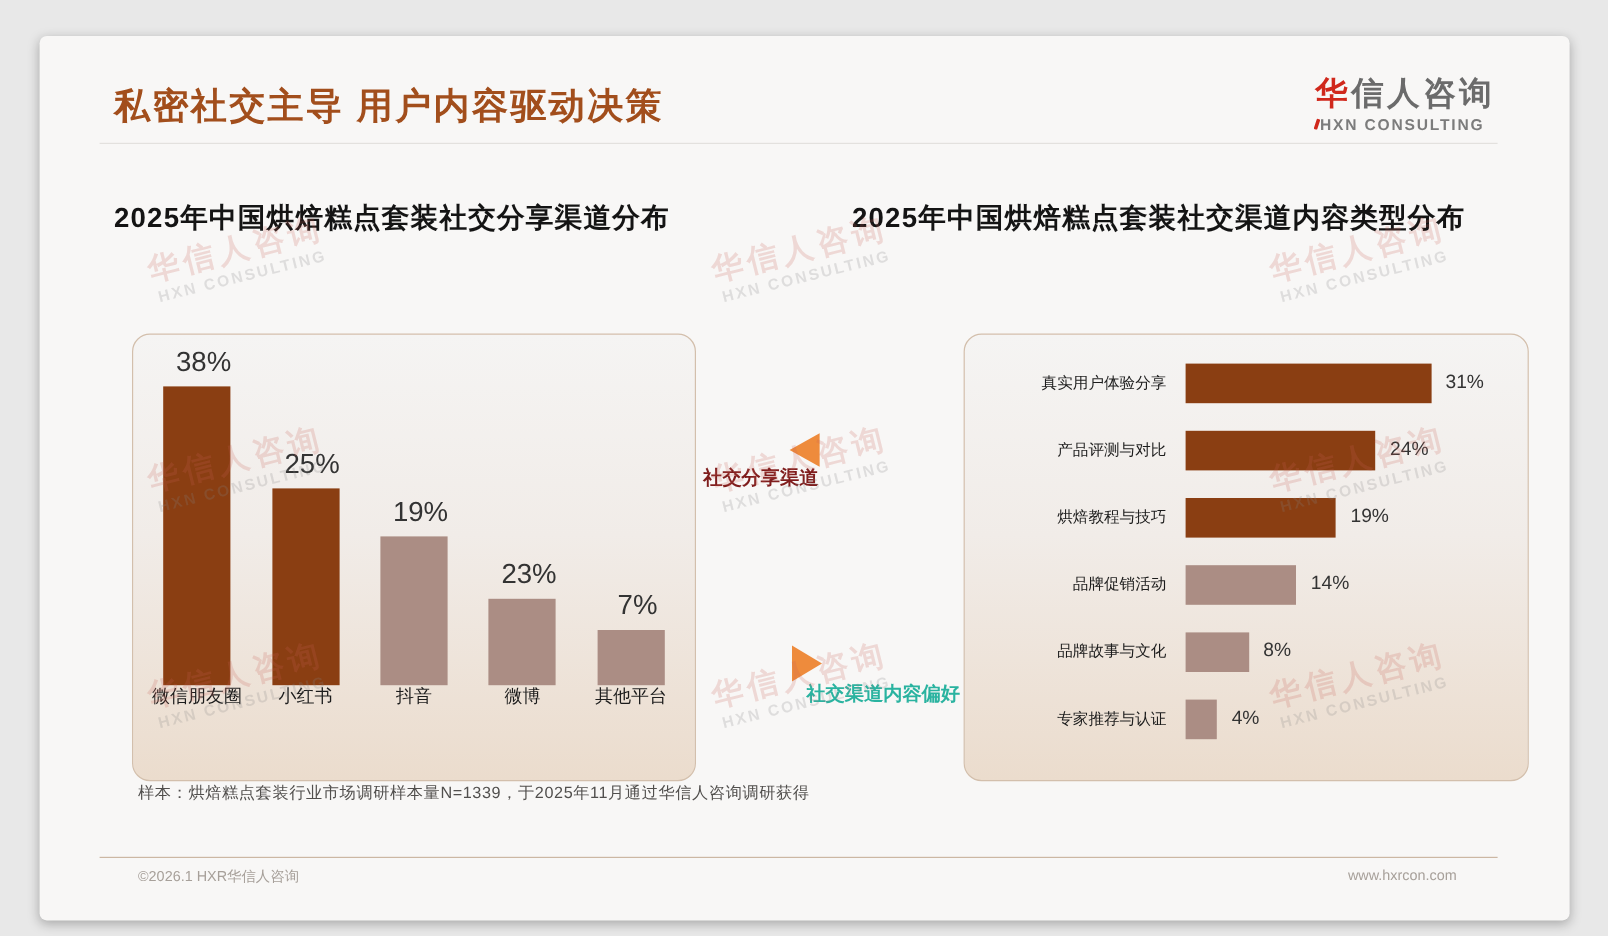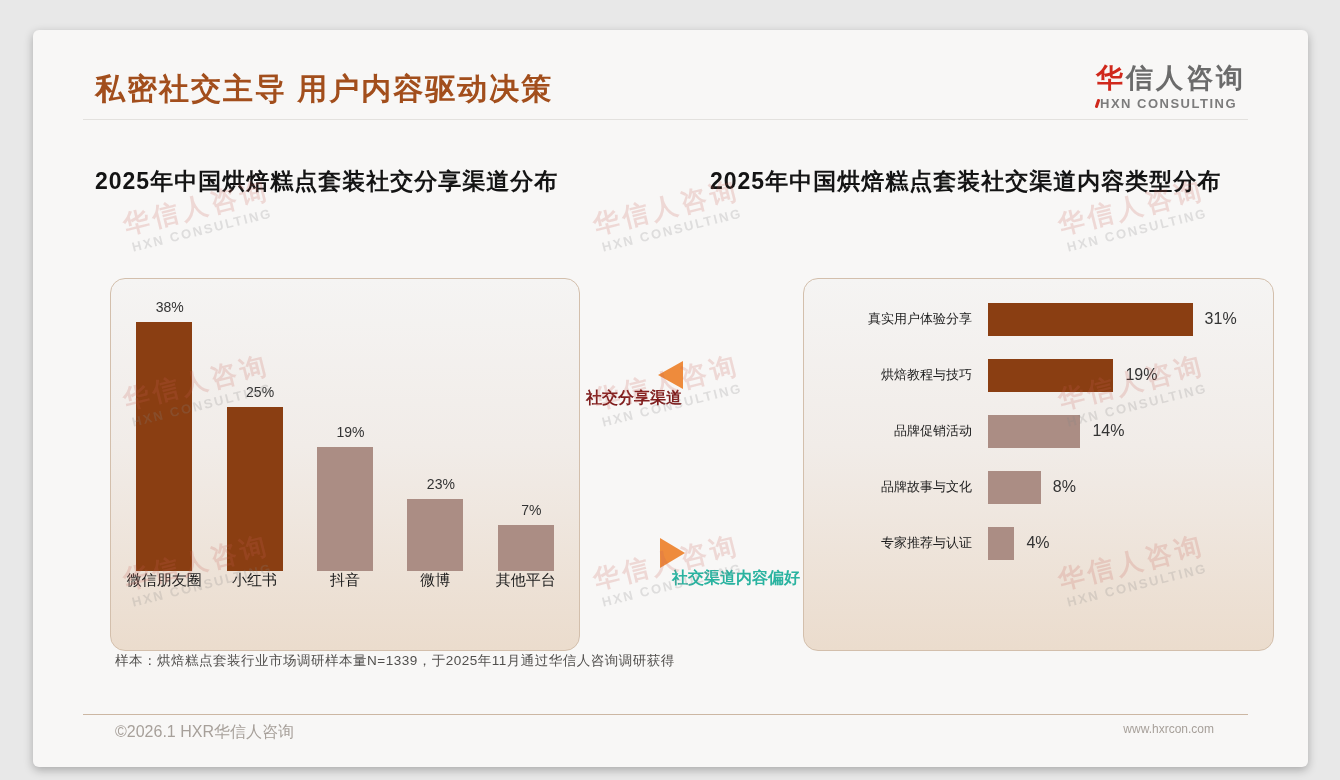--- a/index.html
+++ b/index.html
@@ -36,40 +36,40 @@
     border:1px solid #d3bfac;border-radius:15px;
     background:linear-gradient(180deg,#f5f4f3 0%,#f1ece8 45%,#ebdccd 100%);
     z-index:1;
   }
   .panel.left{left:77px;}
   .panel.right{left:770px;width:469px;}
   
   .lchart{display:flex;justify-content:space-around;align-items:flex-start;padding:0 8px;height:100%;}
   .lcol{width:88px;display:flex;flex-direction:column;align-items:center;}
   .lstack{height:292px;display:flex;flex-direction:column;justify-content:flex-end;align-items:center;}
-  .lval{font-size:14px;color:#333;margin-bottom:7px;margin-left:11px;}
+  .lval{font-size:23px;color:#333;margin-bottom:7px;margin-left:11px;}
   .lbar{width:56px;}
   .lcat{margin-top:0;font-size:15px;color:#1c1c1c;white-space:nowrap;}
   
   .rchart{padding:12px 0 0 10px;}
   .rrow{height:56px;display:flex;align-items:center;}
   .rlab{width:158px;text-align:right;font-size:13px;color:#1c1c1c;margin-right:16px;white-space:nowrap;}
   .rbar{height:33px;}
   .rval{font-size:16px;color:#333;margin-left:12px;}
   
   .tri{position:absolute;width:0;height:0;z-index:3;}
   .tri-left{left:625px;top:331px;border-top:14px solid transparent;border-bottom:14px solid transparent;border-right:25px solid #ee8b3c;}
   .tri-right{left:627px;top:508px;border-top:15px solid transparent;border-bottom:15px solid transparent;border-left:25px solid #ee8b3c;}
   .tag{position:absolute;font-size:16px;font-weight:700;z-index:3;white-space:nowrap;}
   .tag1{left:553px;top:358px;color:#7f1d1d;}
   .tag2{left:639px;top:538px;color:#2ab3a0;}
   
   .sample-note{position:absolute;left:82px;top:622px;font-size:13.5px;color:#514f4d;letter-spacing:.5px;}
   .footer-divider{position:absolute;left:50px;right:60px;top:684px;border-top:1px solid #ccb7a3;}
-  .copyright{position:absolute;left:82px;top:692px;font-size:16px;color:#a7a09a;}
+  .copyright{position:absolute;left:82px;top:692px;font-size:12px;color:#a7a09a;}
   .website{position:absolute;right:94px;top:692px;font-size:12px;color:#a7a09a;}
   
   .wm{position:absolute;z-index:5;transform:rotate(-14deg);text-align:center;pointer-events:none;}
   .wm-cn{font-size:26px;font-weight:700;color:rgba(201,94,86,.20);letter-spacing:4px;}
   .wm-en{font-size:13px;font-weight:700;color:rgba(130,130,130,.22);letter-spacing:2px;margin-top:-2px;}
 </style>
 </head>
 <body>
 
 <div class="card">
@@ -127,20 +127,25 @@
   </div>
 
   <div class="panel right">
     <div class="rchart">
         <div class="rrow">
           <div class="rlab">真实用户体验分享</div>
           <div class="rbar" style="width: 204.6px; background: rgb(138, 62, 18);"></div>
           <div class="rval">31%</div>
         </div>
         <div class="rrow">
+          <div class="rlab">产品评测与对比</div>
+          <div class="rbar" style="width: 158.4px; background: rgb(138, 62, 18);"></div>
+          <div class="rval">24%</div>
+        </div>
+        <div class="rrow">
           <div class="rlab">烘焙教程与技巧</div>
           <div class="rbar" style="width: 125.4px; background: rgb(138, 62, 18);"></div>
           <div class="rval">19%</div>
         </div>
         <div class="rrow">
           <div class="rlab">品牌促销活动</div>
           <div class="rbar" style="width: 92.4px; background: rgb(171, 141, 132);"></div>
           <div class="rval">14%</div>
         </div>
         <div class="rrow">

